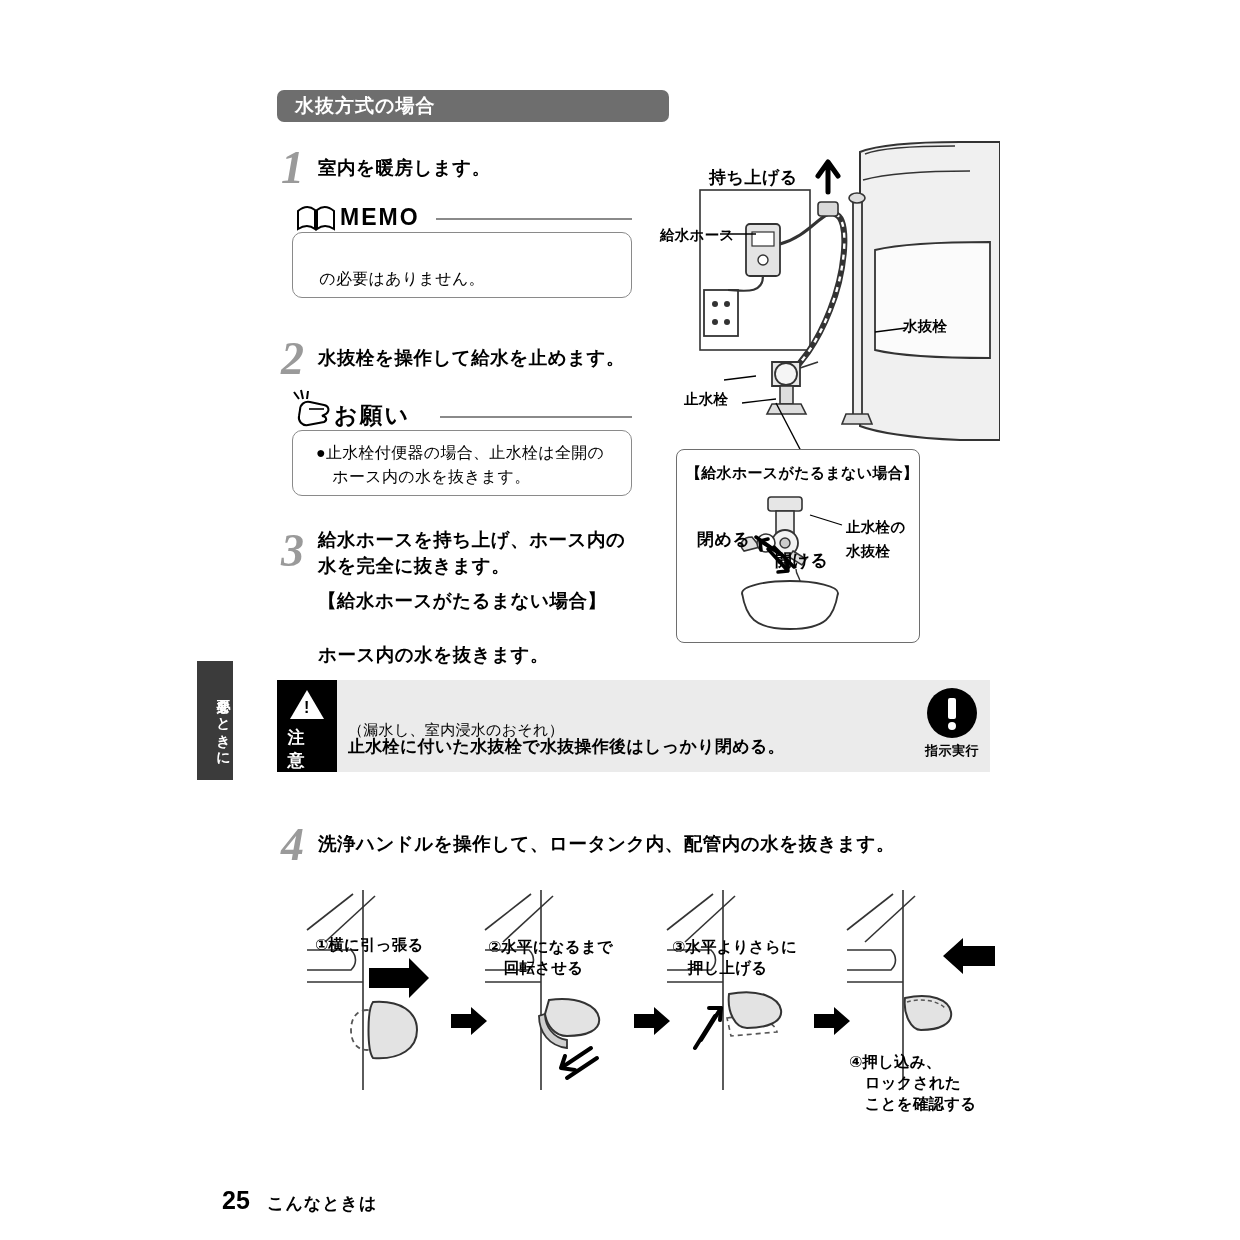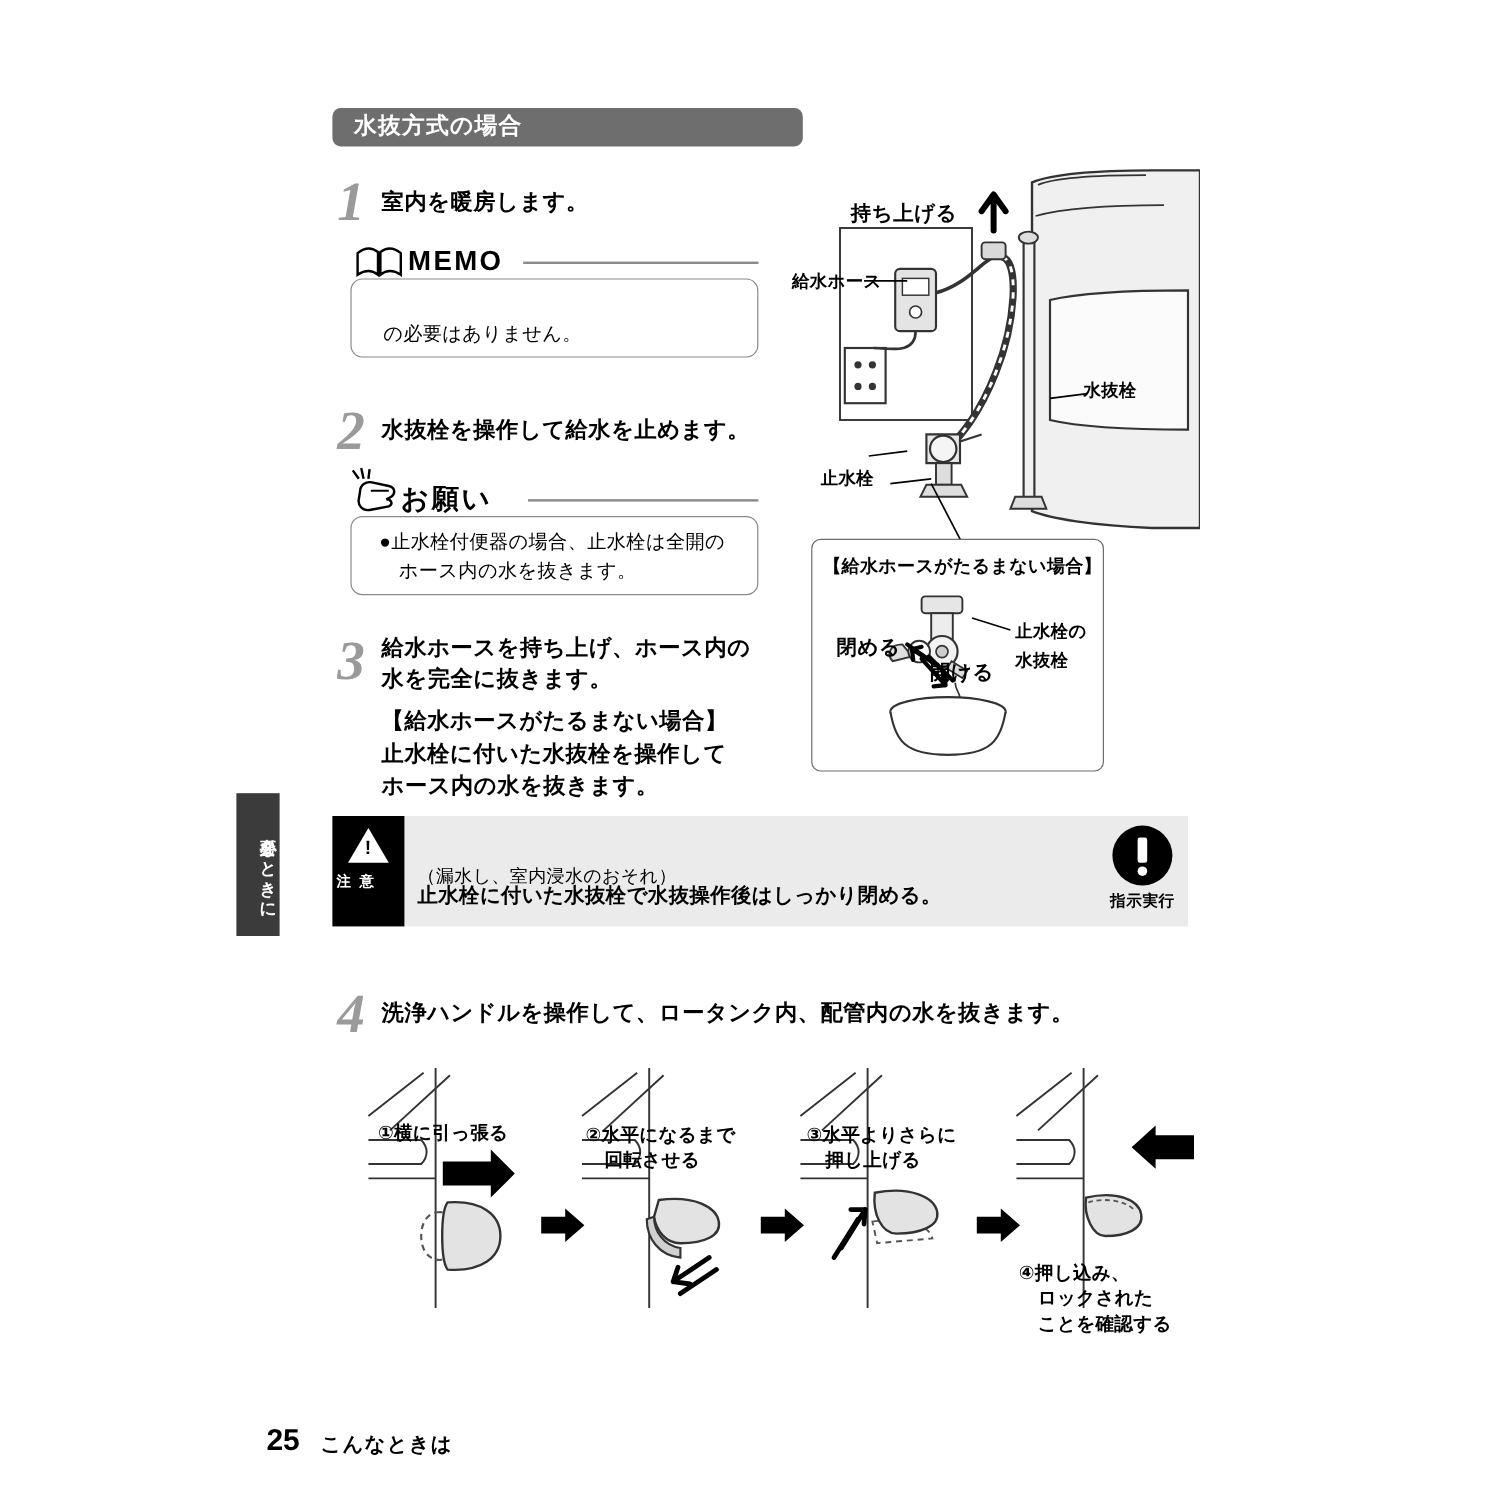--- a/index.html
+++ b/index.html
@@ -117,21 +117,21 @@
     font-weight: bold;
     color: #000;
     line-height: 1;
   }
   .caution-badge .label {
     position: absolute;
     left: 0;
     top: 46px;
     width: 40px;
     text-align: center;
-    font-size: 12px;
+    font-size: 17px;
     font-weight: bold;
     letter-spacing: 2px;
   }
   .caution-text1 {
     position: absolute;
     left: 348px;
     top: 735px;
     font-size: 17px;
     font-weight: bold;
     letter-spacing: 0.3px;
@@ -291,21 +291,20 @@
   </svg>
   <div class="callout-title" style="left:334px; top:400px;">お願い</div>
   <div class="callout-rule" style="left:440px; top:416px; width:192px;"></div>
   <div class="callout-body" style="left:316px; top:441px;">●止水栓付便器の場合、止水栓は全開の</div>
   <div class="callout-body" style="left:316px; top:465px;">　ホース内の水を抜きます。</div>
 
   <div class="step-num" style="left:281px; top:528px;">3</div>
   <div class="step-text" style="left:318px; top:527px;">給水ホースを持ち上げ、ホース内の</div>
   <div class="step-text" style="left:318px; top:553px;">水を完全に抜きます。</div>
   <div class="step-text" style="left:318px; top:588px;">【給水ホースがたるまない場合】</div>
-  <div class="step-text" style="left:318px; top:615px;">止水栓に付いた水抜栓を操作して</div>
   <div class="step-text" style="left:318px; top:642px;">ホース内の水を抜きます。</div>
 
   <svg class="illus" style="left:660px; top:140px;" width="340" height="310" viewBox="0 0 340 310">
 
     <path d="M200 12 C215 6, 250 2, 300 2 L340 2 L340 300 L300 300 C250 298, 215 292, 200 286 Z" fill="#f0f0f0" stroke="#333" stroke-width="2"></path>
     <path d="M205 14 C220 8, 250 6, 295 6" fill="none" stroke="#333" stroke-width="1.5"></path>
 
     <path d="M203 40 C225 34, 260 31, 310 31" fill="none" stroke="#333" stroke-width="1.5"></path>
 
     <path d="M215 110 C240 104, 275 102, 330 102 L330 218 C275 218, 240 216, 215 210 Z" fill="#fbfbfb" stroke="#333" stroke-width="1.8"></path>

